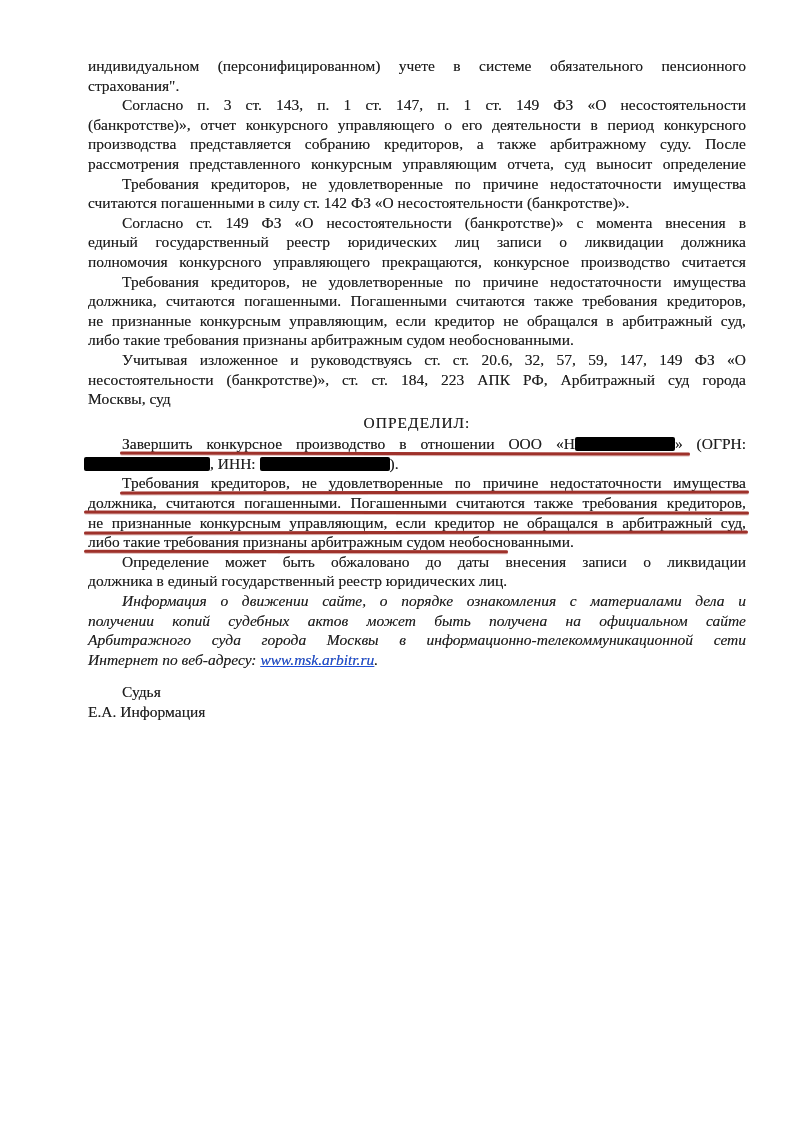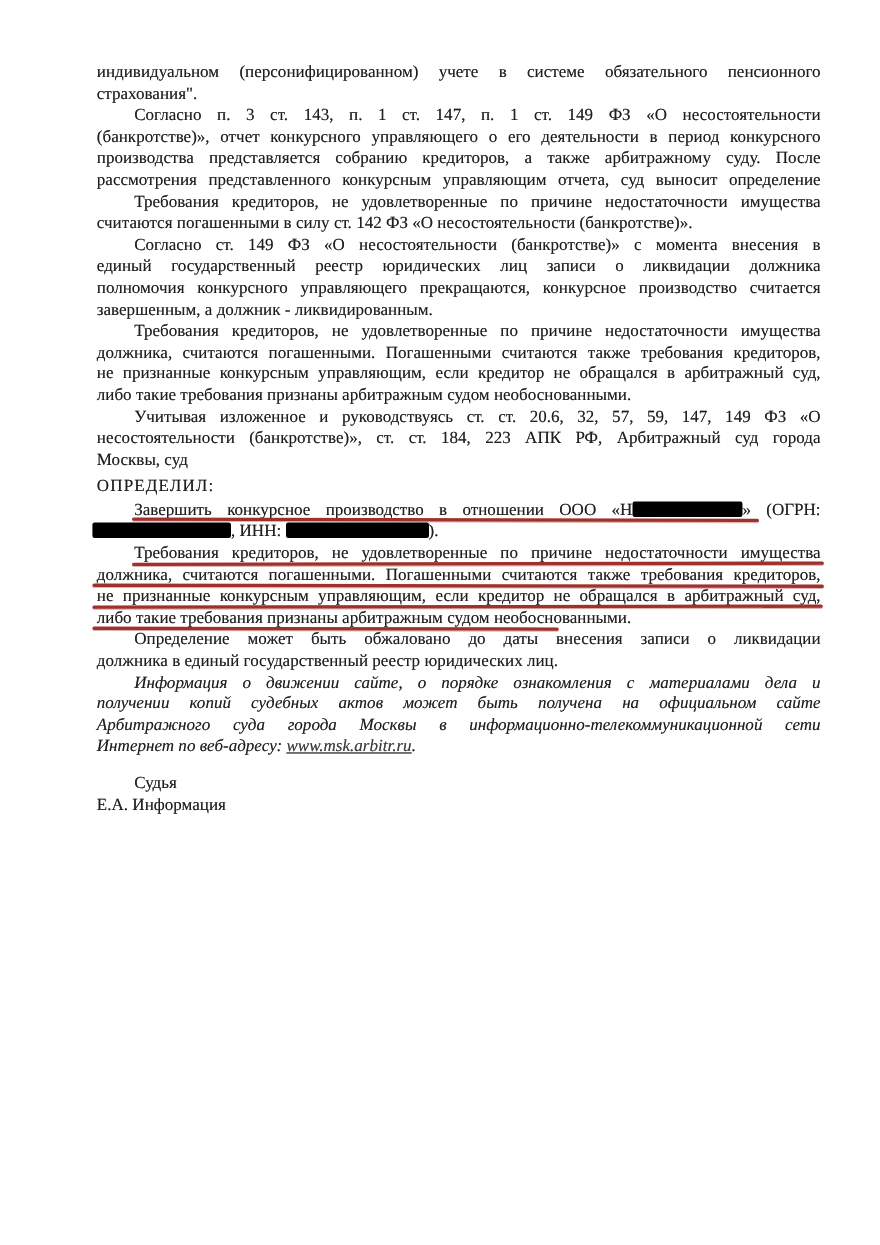--- a/index.html
+++ b/index.html
@@ -13,36 +13,36 @@
     font-size:15.5px;
     line-height:19.6px;
     color:#1f1f1f;
     text-shadow:0 0 .4px rgba(20,20,20,.55);
   }
   .ln{position:relative;white-space:nowrap;}
   
   .j{white-space:normal;text-align:justify;text-align-last:justify;text-justify:inter-word;}
   .ind{padding-left:34px;}
   .it{font-style:italic;}
-  .heading{text-align:left;letter-spacing:1px;margin:4px 0 2px 0;}
+  .heading{text-align:center;letter-spacing:1px;margin:4px 0 2px 0;}
   
   .rl{position:absolute;height:3.2px;background:#9e312a;border-radius:2px;
       box-shadow:0 1px 0 rgba(158,49,42,.35);z-index:2;}
   .rl1{left:32px;width:570px;bottom:-1px;transform:rotate(.12deg);}
   .rl2{left:32px;right:-3px;bottom:-1.5px;transform:rotate(-.1deg);}
   .rl3{left:-4px;right:-3px;bottom:-1.5px;transform:rotate(.08deg);}
   .rl4{left:-4px;right:-2px;bottom:-1.5px;transform:rotate(-.08deg);}
   .rl5{left:-4px;width:424px;bottom:-1.5px;transform:rotate(.1deg);}
   
   .redact{display:inline-block;background:#000;height:14px;border-radius:2px;
           vertical-align:-2px;position:relative;z-index:3;}
   .redact.r-name{width:100px;}
   .redact.r-ogrn{width:126px;margin-left:-4px;}
   .redact.r-inn{width:130px;}
-  a.weblink{color:#404040;font-style:italic;text-decoration:underline;cursor:pointer;}
+  a.weblink{color:#1d4ed8;font-style:italic;text-decoration:underline;cursor:pointer;}
   .sig{display:flex;justify-content:space-between;margin-top:13px;flex-direction:column;}
   .sig .role{padding-left:34px;}
 </style>
 </head>
 <body>
 
 <div class="page">
 
   <div class="ln j">индивидуальном (персонифицированном) учете в системе обязательного пенсионного</div>
   <div class="ln">страхования".</div>
@@ -51,21 +51,20 @@
   <div class="ln j">(банкротстве)», отчет конкурсного управляющего о его деятельности в период конкурсного</div>
   <div class="ln j">производства представляется собранию кредиторов, а также арбитражному суду. После</div>
   <div class="ln j">рассмотрения представленного конкурсным управляющим отчета, суд выносит определение</div>
 
   <div class="ln j ind">Требования кредиторов, не удовлетворенные по причине недостаточности имущества</div>
   <div class="ln">считаются погашенными в силу ст. 142 ФЗ «О несостоятельности (банкротстве)».</div>
 
   <div class="ln j ind">Согласно ст. 149 ФЗ «О несостоятельности (банкротстве)» с момента внесения в</div>
   <div class="ln j">единый государственный реестр юридических лиц записи о ликвидации должника</div>
   <div class="ln j">полномочия конкурсного управляющего прекращаются, конкурсное производство считается</div>
-  <div class="ln">завершенным, а должник - ликвидированным.</div>
 
   <div class="ln j ind">Требования кредиторов, не удовлетворенные по причине недостаточности имущества</div>
   <div class="ln j">должника, считаются погашенными. Погашенными считаются также требования кредиторов,</div>
   <div class="ln j">не признанные конкурсным управляющим, если кредитор не обращался в арбитражный суд,</div>
   <div class="ln">либо такие требования признаны арбитражным судом необоснованными.</div>
 
   <div class="ln j ind">Учитывая изложенное и руководствуясь ст. ст. 20.6, 32, 57, 59, 147, 149 ФЗ «О</div>
   <div class="ln j">несостоятельности (банкротстве)», ст. ст. 184, 223 АПК РФ, Арбитражный суд города</div>
   <div class="ln">Москвы, суд</div>
 

